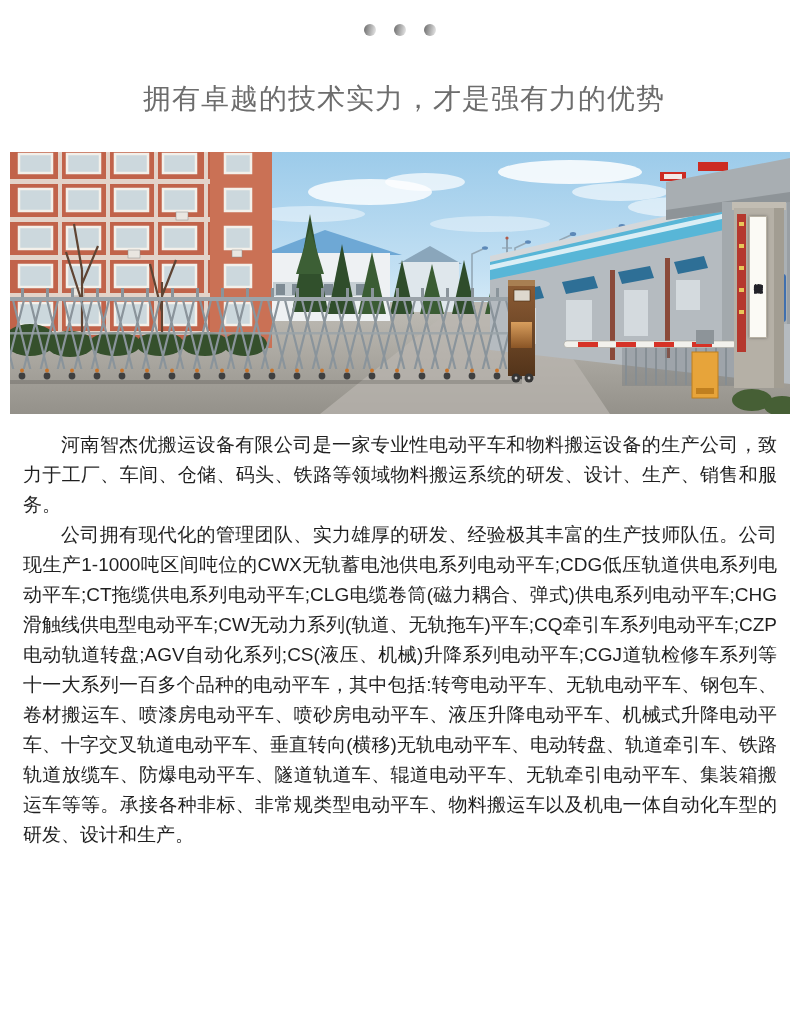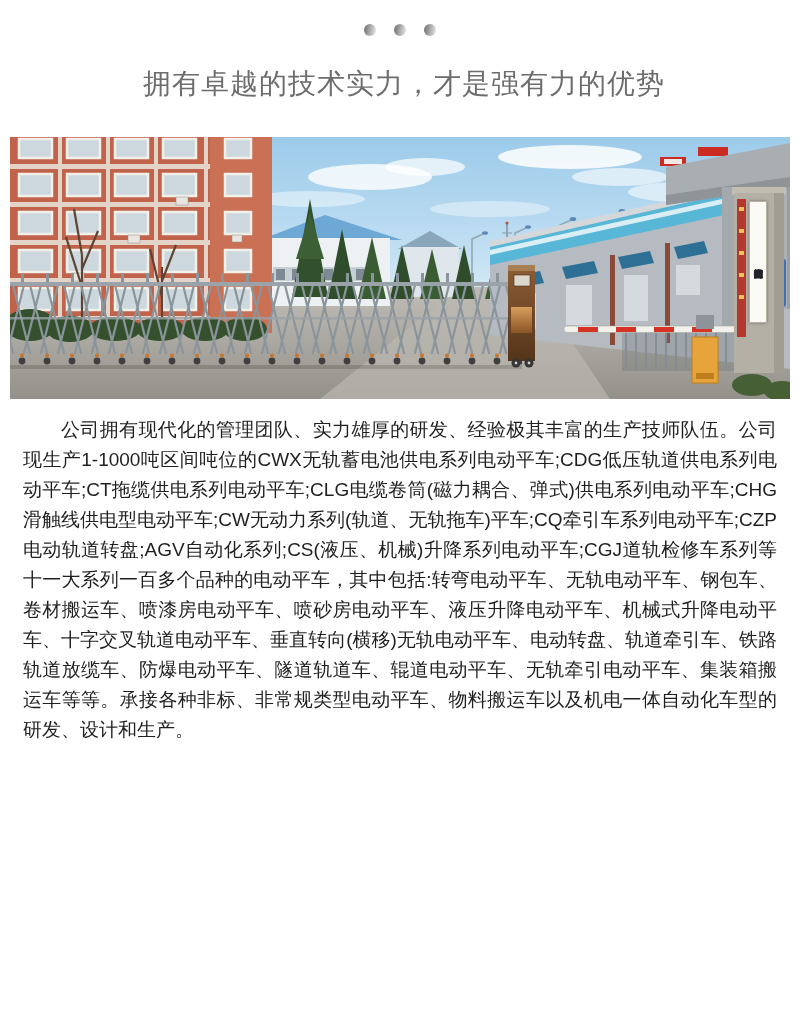--- a/index.html
+++ b/index.html
@@ -26,21 +26,21 @@
     margin-top:24px;
     display:flex;
     justify-content:center;
     gap:18px;
   }
   .dot{
     width:12px;height:12px;border-radius:50%;
     background:linear-gradient(100deg,#767676 10%,#e6e6e6 95%);
   }
   .subtitle{
-    margin-top:29px;
+    margin-top:44px;
     text-align:center;
     font-size:28px;
     color:#6d6d6d;
     letter-spacing:1px;
     padding-left:8px;
   }
   
   .photo{
     position:relative;
     width:780px;height:262px;
@@ -351,17 +351,18 @@
       <g fill="#465f35">
         <ellipse cx="742" cy="248" rx="20" ry="11"></ellipse>
         <ellipse cx="772" cy="254" rx="18" ry="10"></ellipse>
       </g>
     </svg>
 
     <div class="company-sign">河南智杰优搬运设备有限公司</div>
   </div>
 
   <div class="content">
+    <p>河南智杰优搬运设备有限公司是一家专业性电动平车和物料搬运设备的生产公司，致力于工厂、车间、仓储、码头、铁路等领域物料搬运系统的研发、设计、生产、销售和服务。</p>
     <p>公司拥有现代化的管理团队、实力雄厚的研发、经验极其丰富的生产技师队伍。公司现生产1-1000吨区间吨位的CWX无轨蓄电池供电系列电动平车;CDG低压轨道供电系列电动平车;CT拖缆供电系列电动平车;CLG电缆卷筒(磁力耦合、弹式)供电系列电动平车;CHG滑触线供电型电动平车;CW无动力系列(轨道、无轨拖车)平车;CQ牵引车系列电动平车;CZP电动轨道转盘;AGV自动化系列;CS(液压、机械)升降系列电动平车;CGJ道轨检修车系列等十一大系列一百多个品种的电动平车，其中包括:转弯电动平车、无轨电动平车、钢包车、卷材搬运车、喷漆房电动平车、喷砂房电动平车、液压升降电动平车、机械式升降电动平车、十字交叉轨道电动平车、垂直转向(横移)无轨电动平车、电动转盘、轨道牵引车、铁路轨道放缆车、防爆电动平车、隧道轨道车、辊道电动平车、无轨牵引电动平车、集装箱搬运车等等。承接各种非标、非常规类型电动平车、物料搬运车以及机电一体自动化车型的研发、设计和生产。</p>
 
   </div>
 
 </div>
 
 </body></html>

